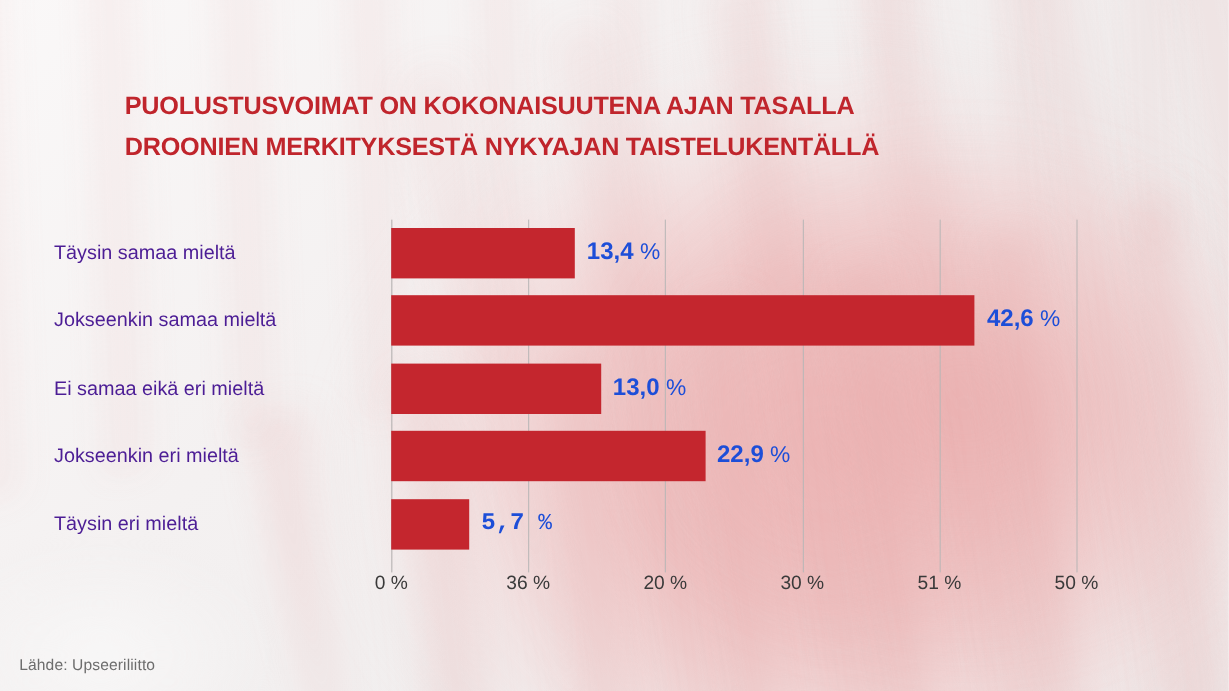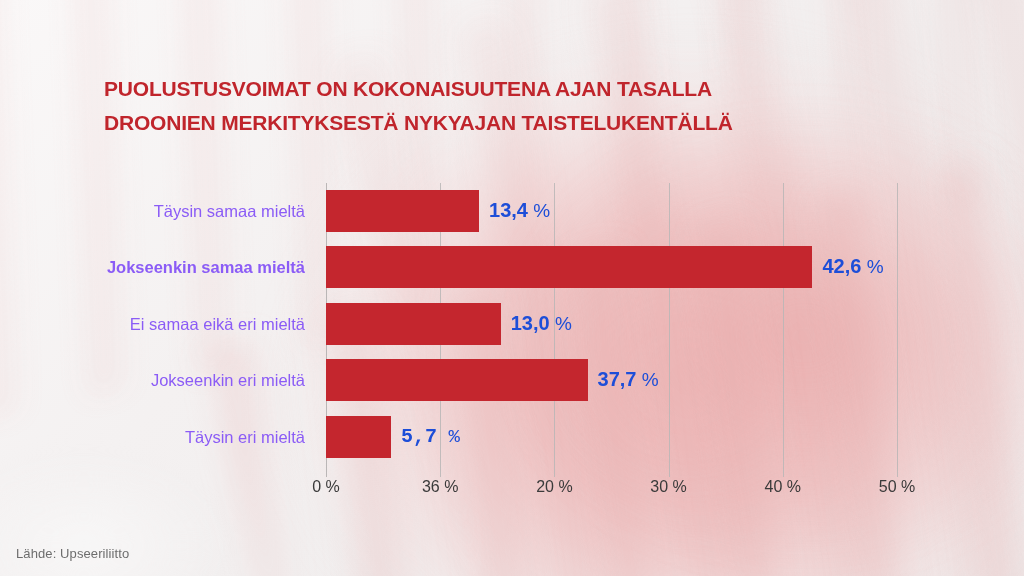--- a/index.html
+++ b/index.html
@@ -164,23 +164,23 @@
   }
   .bar-value .pct {
     font-weight: normal;
     font-size: 19px;
   }
 
   .cat-label {
     position: absolute;
     right: 719px;     
     width: 260px;
-    text-align: right;
+    text-align: left;
     font-size: 16.5px;
-    color: #8b5cf6;
+    color: #4c1d95;
     white-space: nowrap;
   }
 
   .xtick {
     position: absolute;
     top: 478px;
     font-size: 16px;
     color: #3a3a3a;
     white-space: nowrap;
     transform: translateX(-50%);
@@ -230,39 +230,39 @@
         <div class="barrow" style="top: 239.4px; left: 326px; width: 571px;">
           <div class="bar" style="width: 486.492px; background: rgb(196, 38, 46);"></div>
           <div class="bar-value" style="left: 496.492px;"><span>42,6</span><span class="pct"> %</span></div>
         </div>
         <div class="barrow" style="top: 295.8px; left: 326px; width: 571px;">
           <div class="bar" style="width: 174.726px; background: rgb(196, 38, 46);"></div>
           <div class="bar-value" style="left: 184.726px;"><span>13,0</span><span class="pct"> %</span></div>
         </div>
         <div class="barrow" style="top: 352.2px; left: 326px; width: 571px;">
           <div class="bar" style="width: 261.518px; background: rgb(196, 38, 46);"></div>
-          <div class="bar-value" style="left: 271.518px;"><span>37,7</span><span class="pct"> %</span></div>
+          <div class="bar-value" style="left: 271.518px;"><span>22,9</span><span class="pct"> %</span></div>
         </div>
         <div class="barrow" style="top: 408.6px; left: 326px; width: 571px; font-family: Liberation Mono, monospace;">
           <div class="bar" style="width: 65.094px; background: rgb(196, 38, 46);"></div>
           <div class="bar-value" style="left: 75.094px;"><span>5,7</span><span class="pct"> %</span></div>
         </div>
       </div>
     <div id="catlabels">
         <div class="cat-label" style="top: 202px;">Täysin samaa mieltä</div>
-        <div class="cat-label" style="top: 258.4px; font-weight: bold;">Jokseenkin samaa mieltä</div>
+        <div class="cat-label" style="top: 258.4px;">Jokseenkin samaa mieltä</div>
         <div class="cat-label" style="top: 314.8px;">Ei samaa eikä eri mieltä</div>
         <div class="cat-label" style="top: 371.2px;">Jokseenkin eri mieltä</div>
         <div class="cat-label" style="top: 427.6px;">Täysin eri mieltä</div>
       </div>
     <div id="xticks">
         <div class="xtick" style="left: 326px;">0 %</div>
         <div class="xtick" style="left: 440.2px;">36 %</div>
         <div class="xtick" style="left: 554.4px;">20 %</div>
         <div class="xtick" style="left: 668.6px;">30 %</div>
-        <div class="xtick" style="left: 782.8px;">40 %</div>
+        <div class="xtick" style="left: 782.8px;">51 %</div>
         <div class="xtick" style="left: 897px;">50 %</div>
       </div>
   </div>
 
   <div id="source">Lähde: Upseeriliitto</div>
 
 </div>
 
 </body></html>

